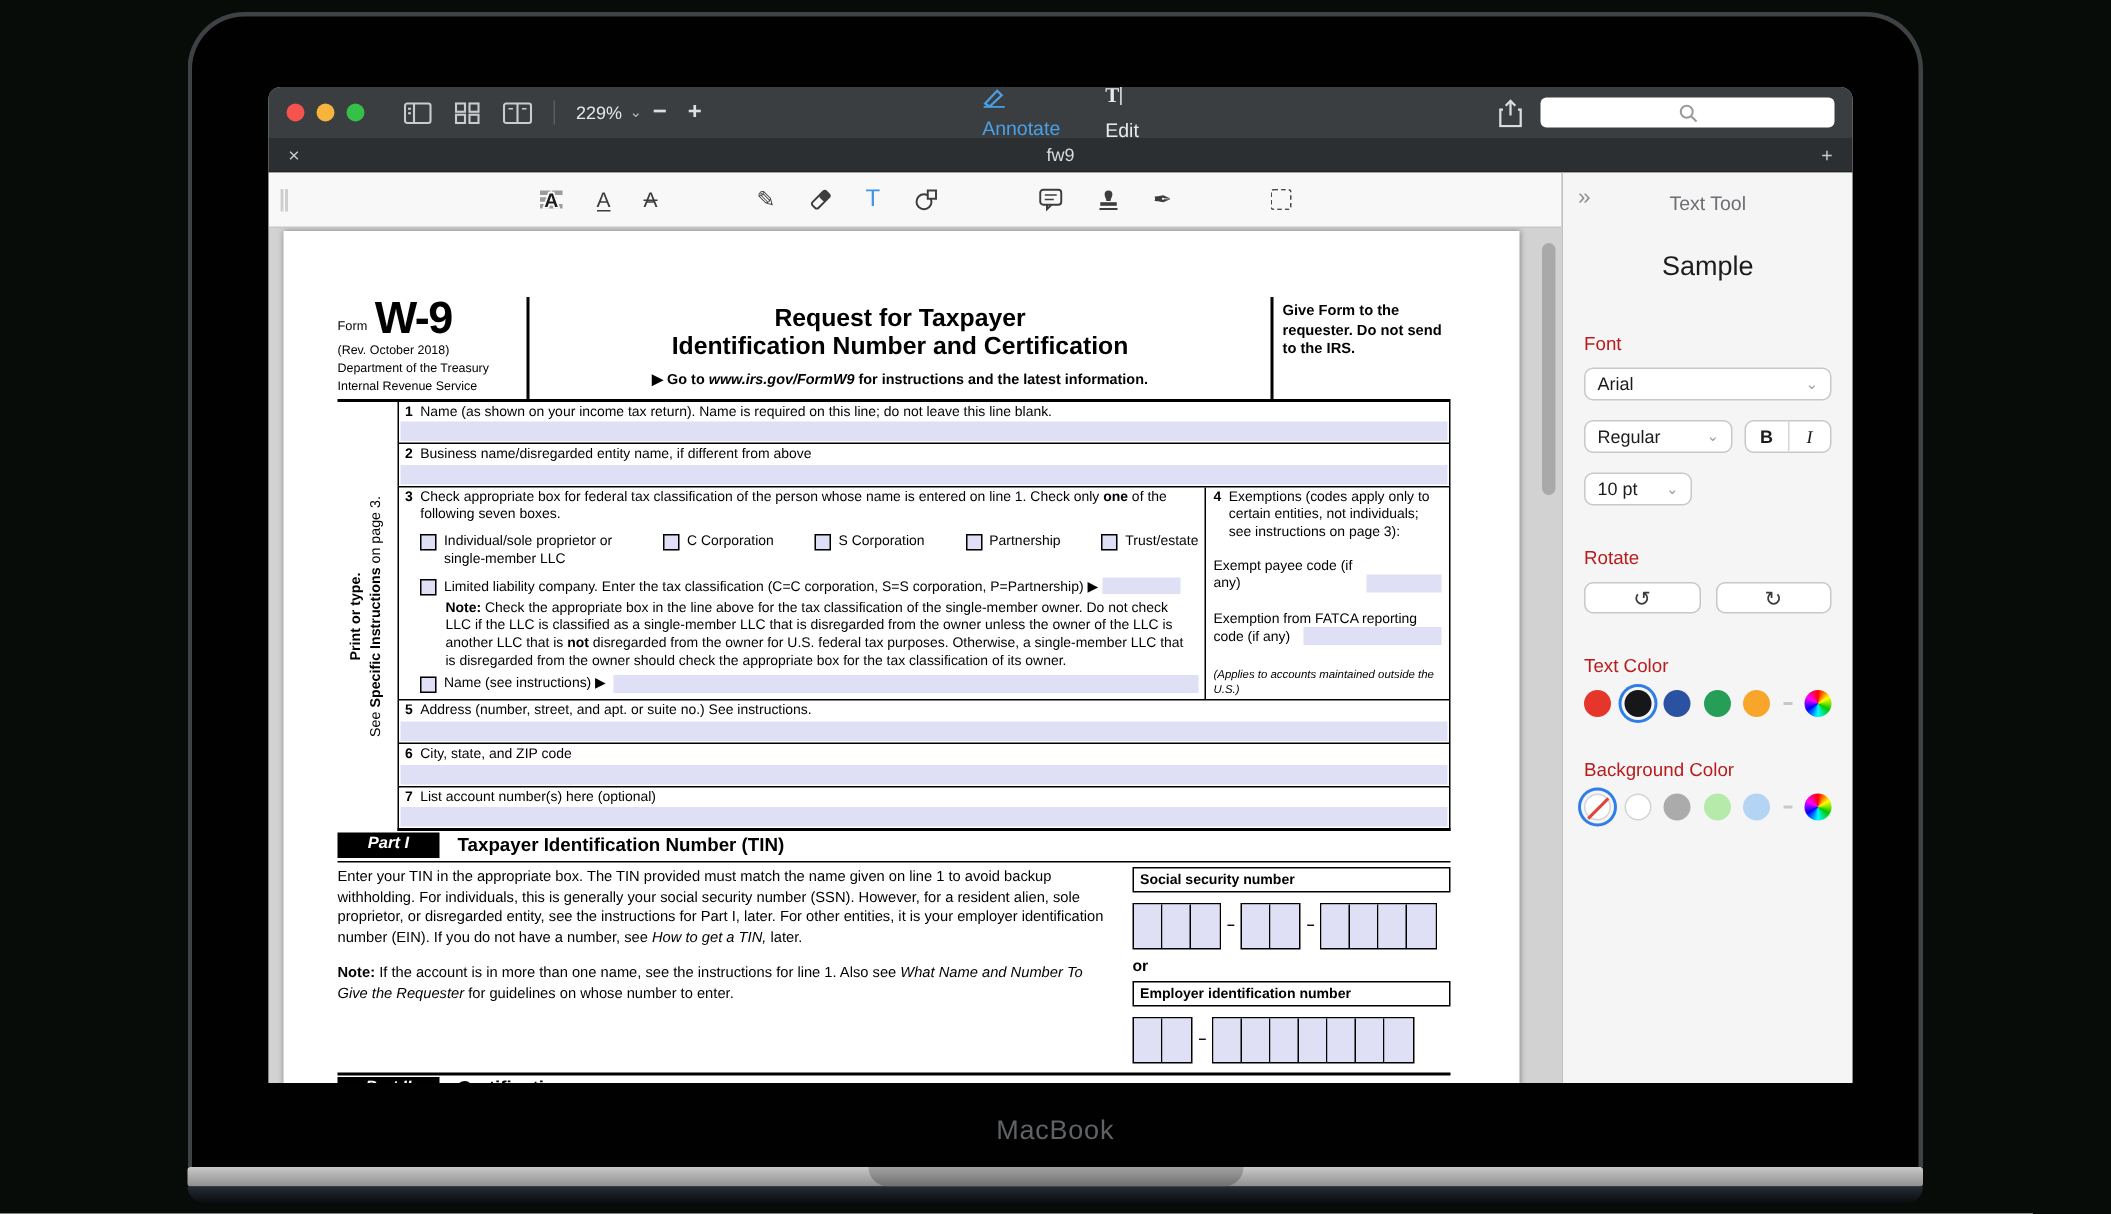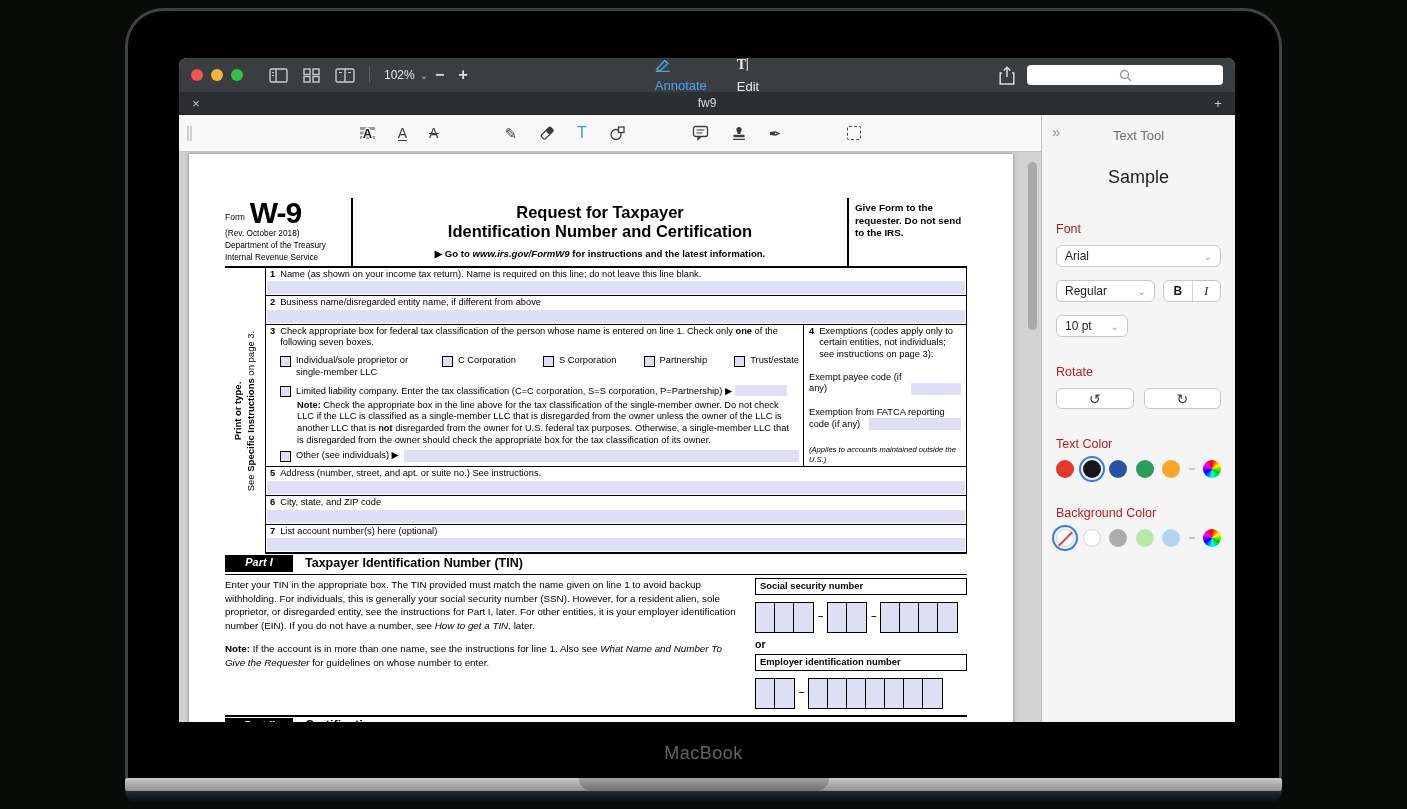--- a/index.html
+++ b/index.html
@@ -235,21 +235,21 @@
           </svg>
         <svg width="20" height="15" viewBox="0 0 20 15">
             <rect x="1" y="1" width="18" height="13" rx="1.5" fill="none" stroke="#c9ccce" stroke-width="1.4"></rect>
             <line x1="10" y1="1" x2="10" y2="14" stroke="#c9ccce" stroke-width="1.4"></line>
             <line x1="4" y1="4.5" x2="7" y2="4.5" stroke="#c9ccce" stroke-width="1.1"></line>
             <line x1="13" y1="4.5" x2="16" y2="4.5" stroke="#c9ccce" stroke-width="1.1"></line>
           </svg>
       </div>
       <div class="tb-sep"></div>
       <div class="zoomgrp">
-        <span>102%</span>
+        <span>229%</span>
         <span class="zoom-chev">⌄</span>
       </div>
       <span class="zoom-minus">−</span>
       <span class="zoom-plus">+</span>
 
       <div class="mode-tabs">
         <div class="mode annotate">
           <svg width="16" height="14" viewBox="0 0 16 14">
               <path d="M2 11 L10 2.5 L13 5.5 L5 13 Z" fill="none" stroke="#4aa0e8" stroke-width="1.5"></path>
               <line x1="1" y1="13.3" x2="15" y2="13.3" stroke="#4aa0e8" stroke-width="1.2"></line>
@@ -415,21 +415,21 @@
                       </div>
                       <div class="llc-line">
                         <span class="cb"></span>
                         <span><span>Limited liability company. Enter the tax classification (C=C corporation, S=S corporation, P=Partnership) ▶</span> <span class="llc-field"></span></span>
                       </div>
                       <div class="note-par">
                         <span class="f-bold">Note:</span><span> Check the appropriate box in the line above for the tax classification of the single-member owner.  Do not check LLC if the LLC is classified as a single-member LLC that is disregarded from the owner unless the owner of the LLC is another LLC that is </span><span class="f-bold">not</span><span> disregarded from the owner for U.S. federal tax purposes. Otherwise, a single-member LLC that is disregarded from the owner should check the appropriate box for the tax classification of its owner.</span>
                       </div>
                       <div class="other-line">
                         <span class="cb"></span>
-                        <span>Other (see individuals) ▶</span>
+                        <span>Name (see instructions) ▶</span>
                         <span class="other-field"></span>
                       </div>
                     </div>
                     <div class="cell4">
                       <div class="flabel" style="padding:0">
                           <span class="f-bold">4</span>
                           <span>Exemptions (codes apply only to certain entities, not individuals; see instructions on page 3):</span>
                         </div>
                       <div class="exempt-line">
                         <span>Exempt payee code (if any)</span>

